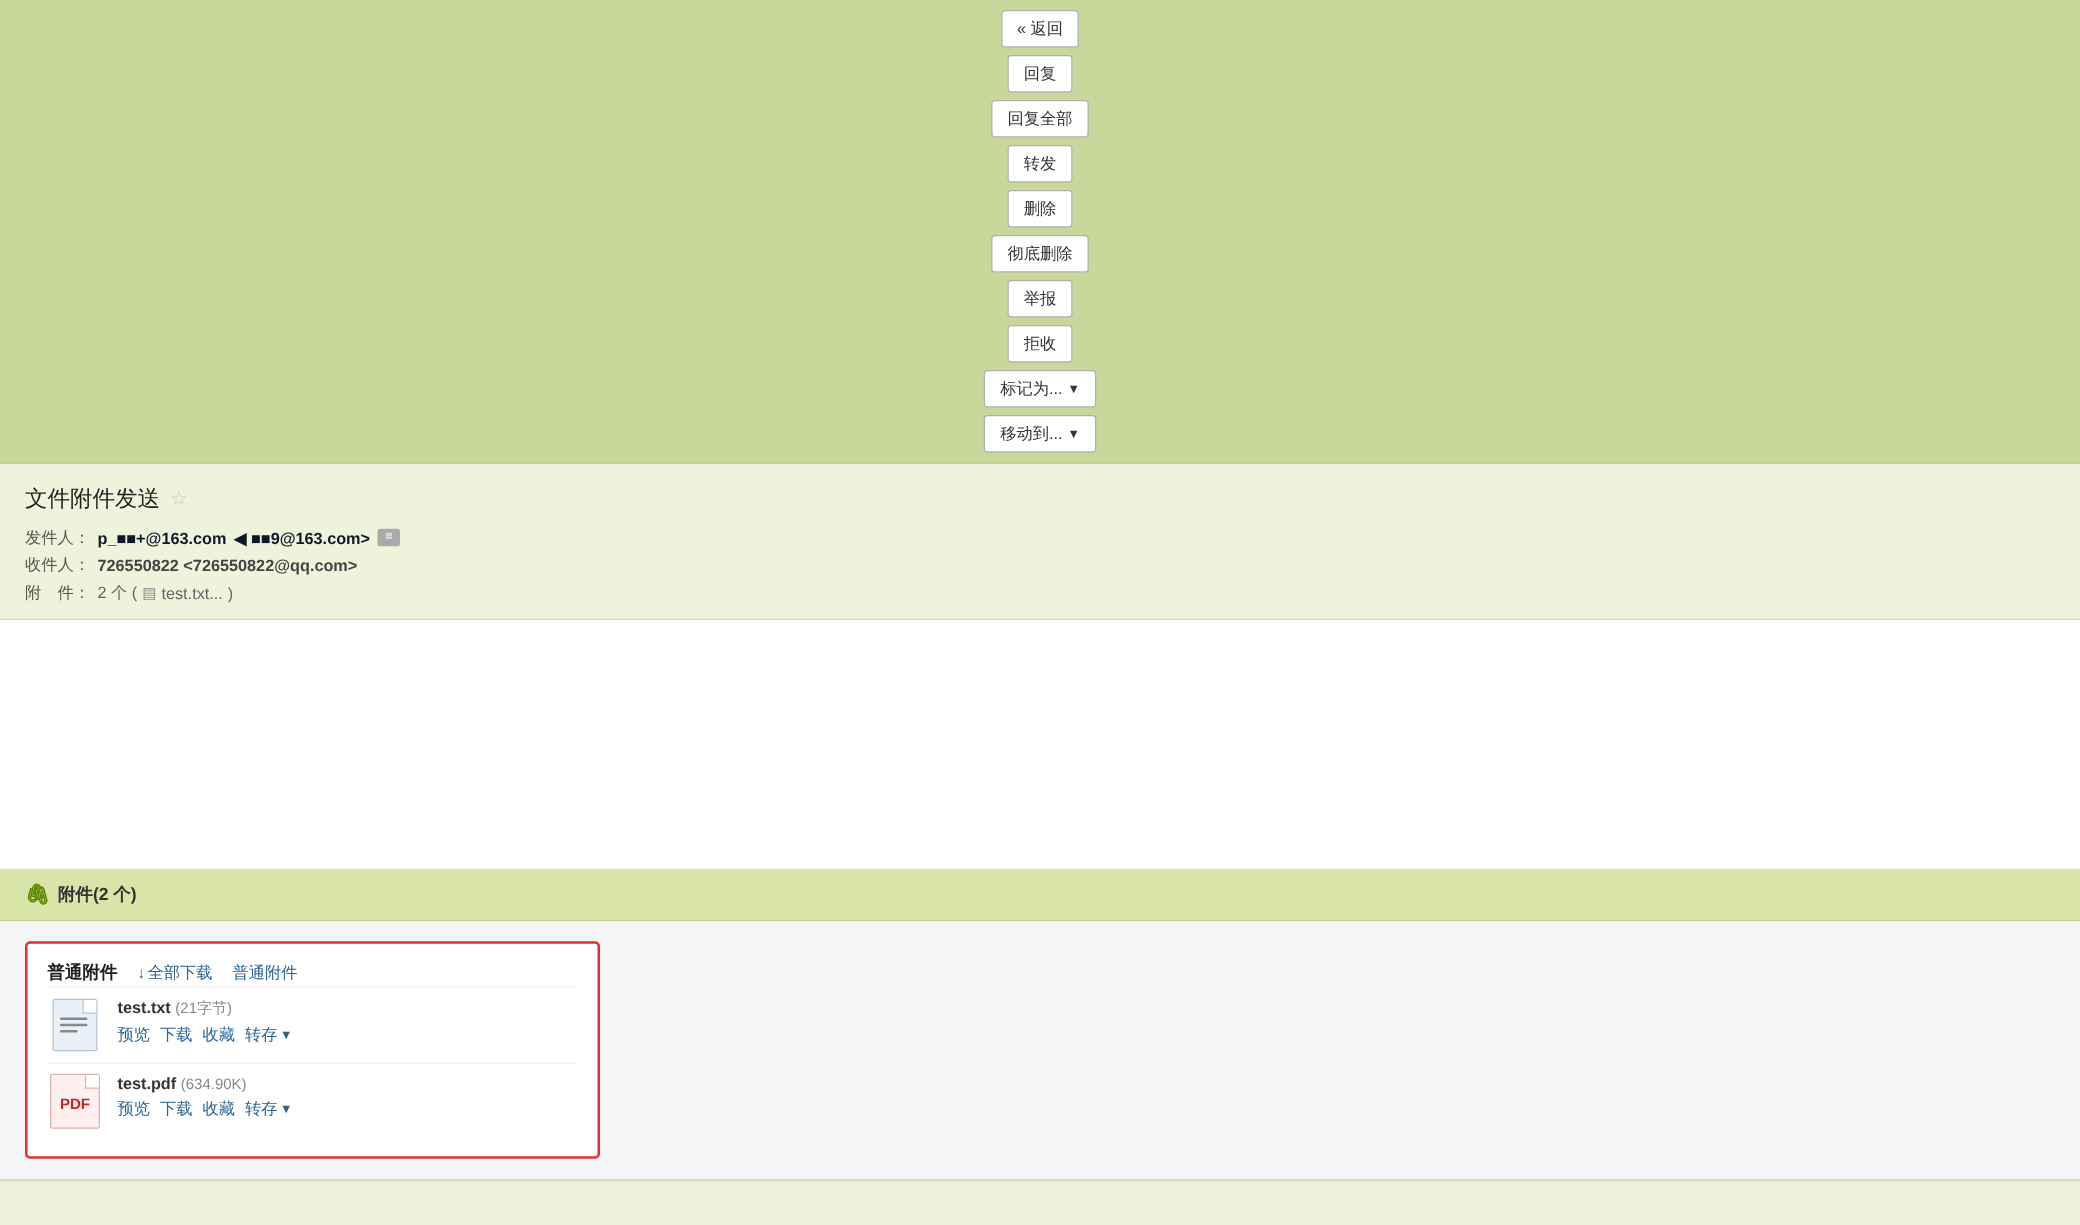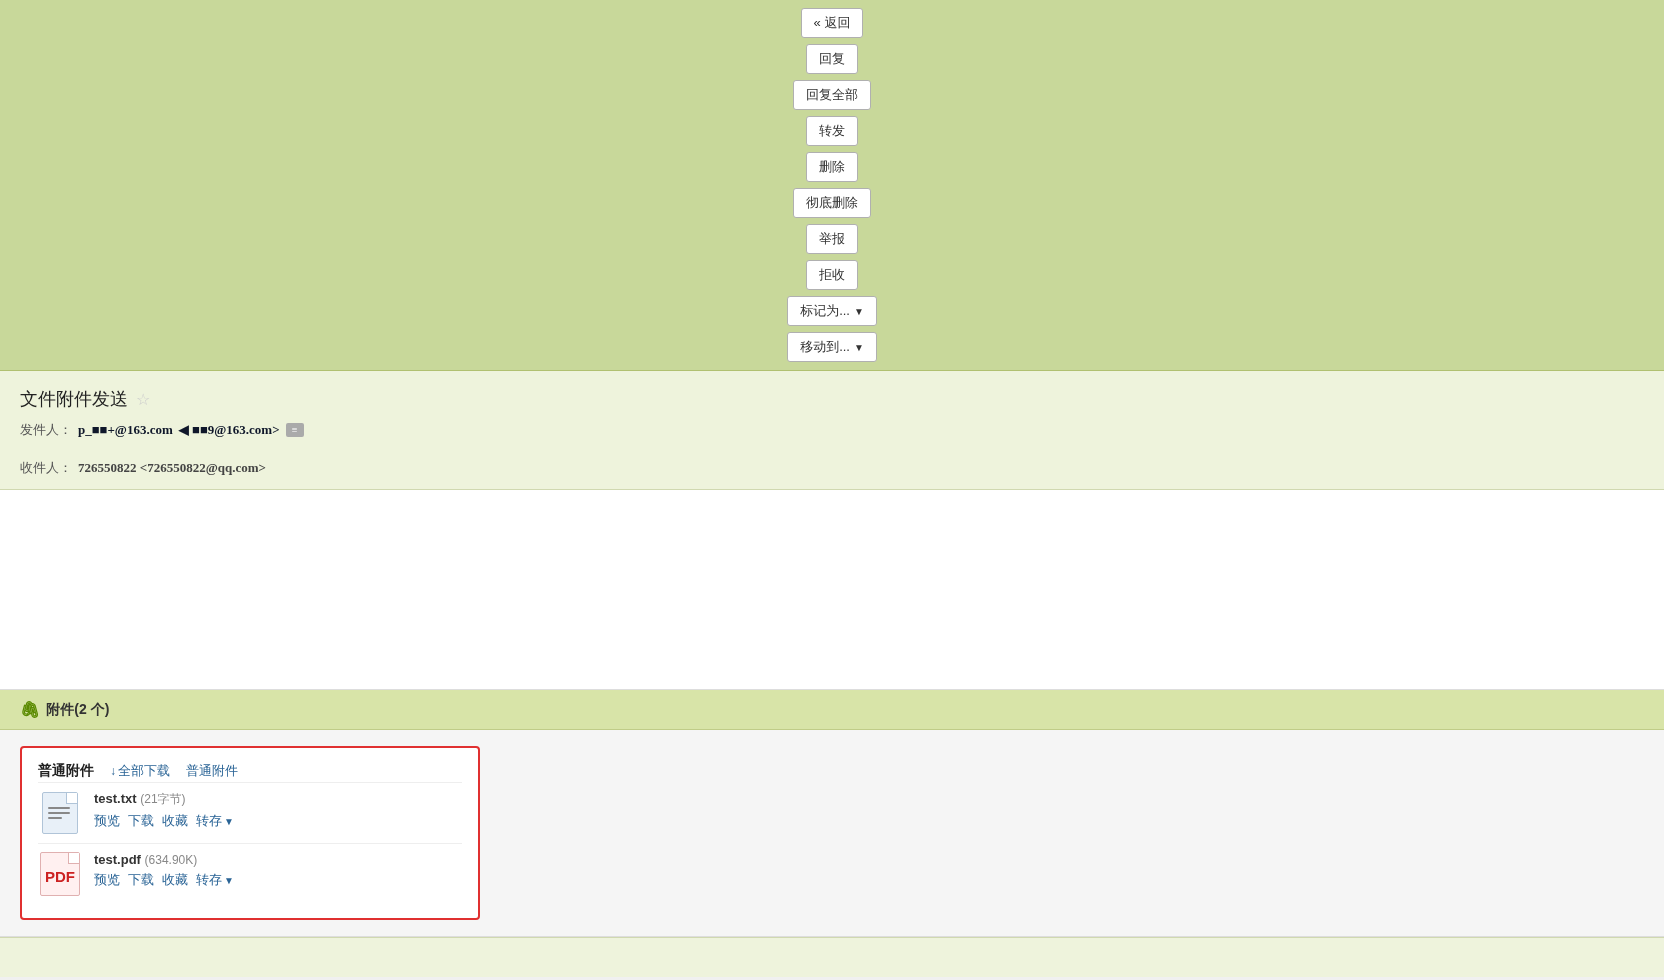--- a/index.html
+++ b/index.html
@@ -39,21 +39,21 @@
     .email-subject {
       font-size: 18px;
       font-weight: normal;
       color: #222;
       margin-bottom: 10px;
       display: flex;
       align-items: center;
       gap: 8px;
     }
     .star-icon { color: #ccc; font-size: 16px; cursor: pointer; }
-    .email-meta { display: flex; flex-direction: column; gap: 20px; font-family: Liberation Serif, serif; }
+    .email-meta { display: flex; flex-direction: column; gap: 4px; }
     .meta-row { display: flex; align-items: center; gap: 6px; font-size: 13px; color: #444; }
     .meta-label { color: #555; min-width: 48px; }
     .meta-sender { color: #0f172a; font-weight: bold; }
     .meta-contact-icon {
       display: inline-block;
       width: 18px;
       height: 14px;
       background: #aaa;
       border-radius: 2px;
       font-size: 10px;
@@ -180,21 +180,21 @@
     .pdf-icon-body::before {
       content: '';
       position: absolute;
       top: 0; right: 0;
       width: 10px; height: 10px;
       background: #fff;
       border-left: 1px solid #e0b0b0;
       border-bottom: 1px solid #e0b0b0;
     }
     .pdf-text {
-      font-size: 15px;
+      font-size: 12px;
       font-weight: bold;
       color: #cc2222;
       margin-top: 4px;
     }
 
     .attachment-info { flex: 1; }
     .attachment-name { font-weight: bold; font-size: 13px; color: #333; }
     .attachment-name span { font-weight: normal; color: #888; font-size: 12px; }
     .attachment-actions { display: flex; gap: 8px; margin-top: 4px; font-size: 13px; }
     .attachment-actions a {
@@ -244,20 +244,29 @@
     <div class="meta-row">
       <span class="meta-label">发件人：</span>
       <span class="meta-sender">p_■■+@163.com</span>
       <span class="meta-sender">◀ ■■9@163.com&gt;</span>
       <span class="meta-contact-icon">≡</span>
     </div>
     <div class="meta-row">
       <span class="meta-label">收件人：</span>
       <span class="meta-bold">726550822 &lt;726550822@qq.com&gt;</span>
     </div>
+    <div class="meta-row">
+      <span class="meta-label">附　件：</span>
+      <span class="attachment-ref">
+        <span>2 个 (</span>
+        <span class="attach-small-icon">▤</span>
+        <span>test.txt...</span>
+        <span>)</span>
+      </span>
+    </div>
   </div>
 </div>
 
 <div class="email-body">
 </div>
 
 <div class="attachment-header">
   <span class="paperclip-icon">🖇</span>
   <span>附件(2 个)</span>
 </div>

